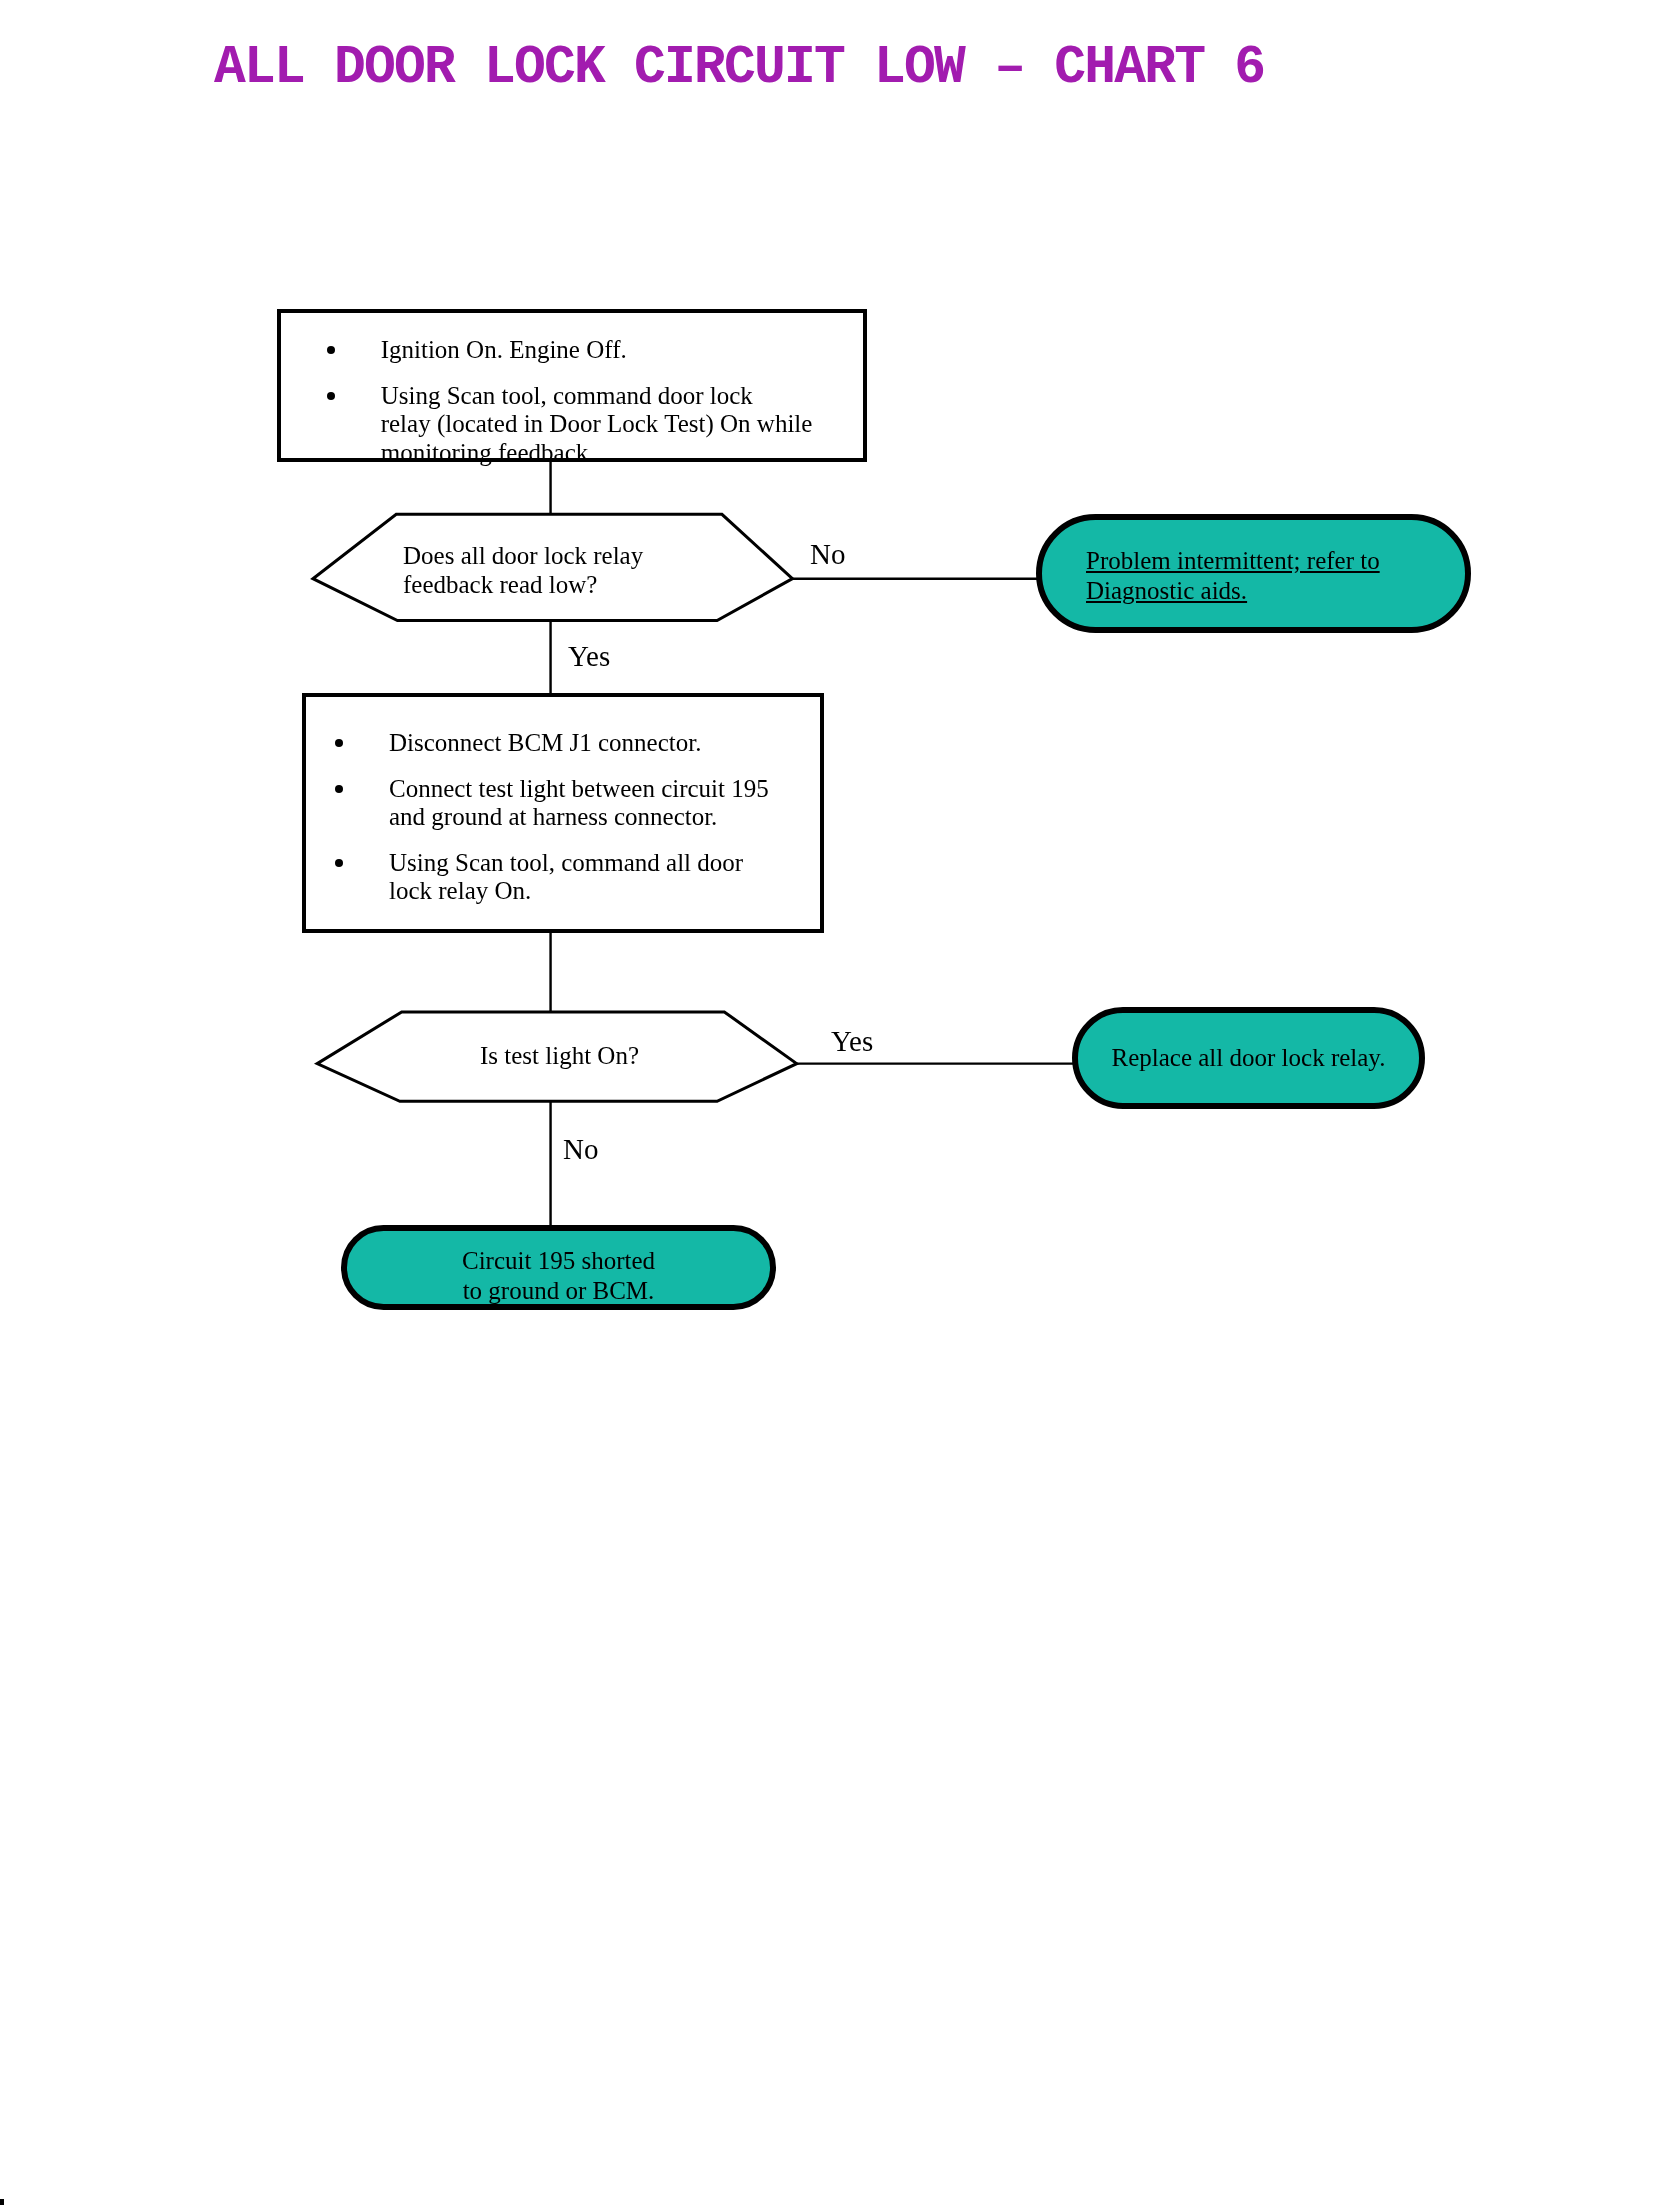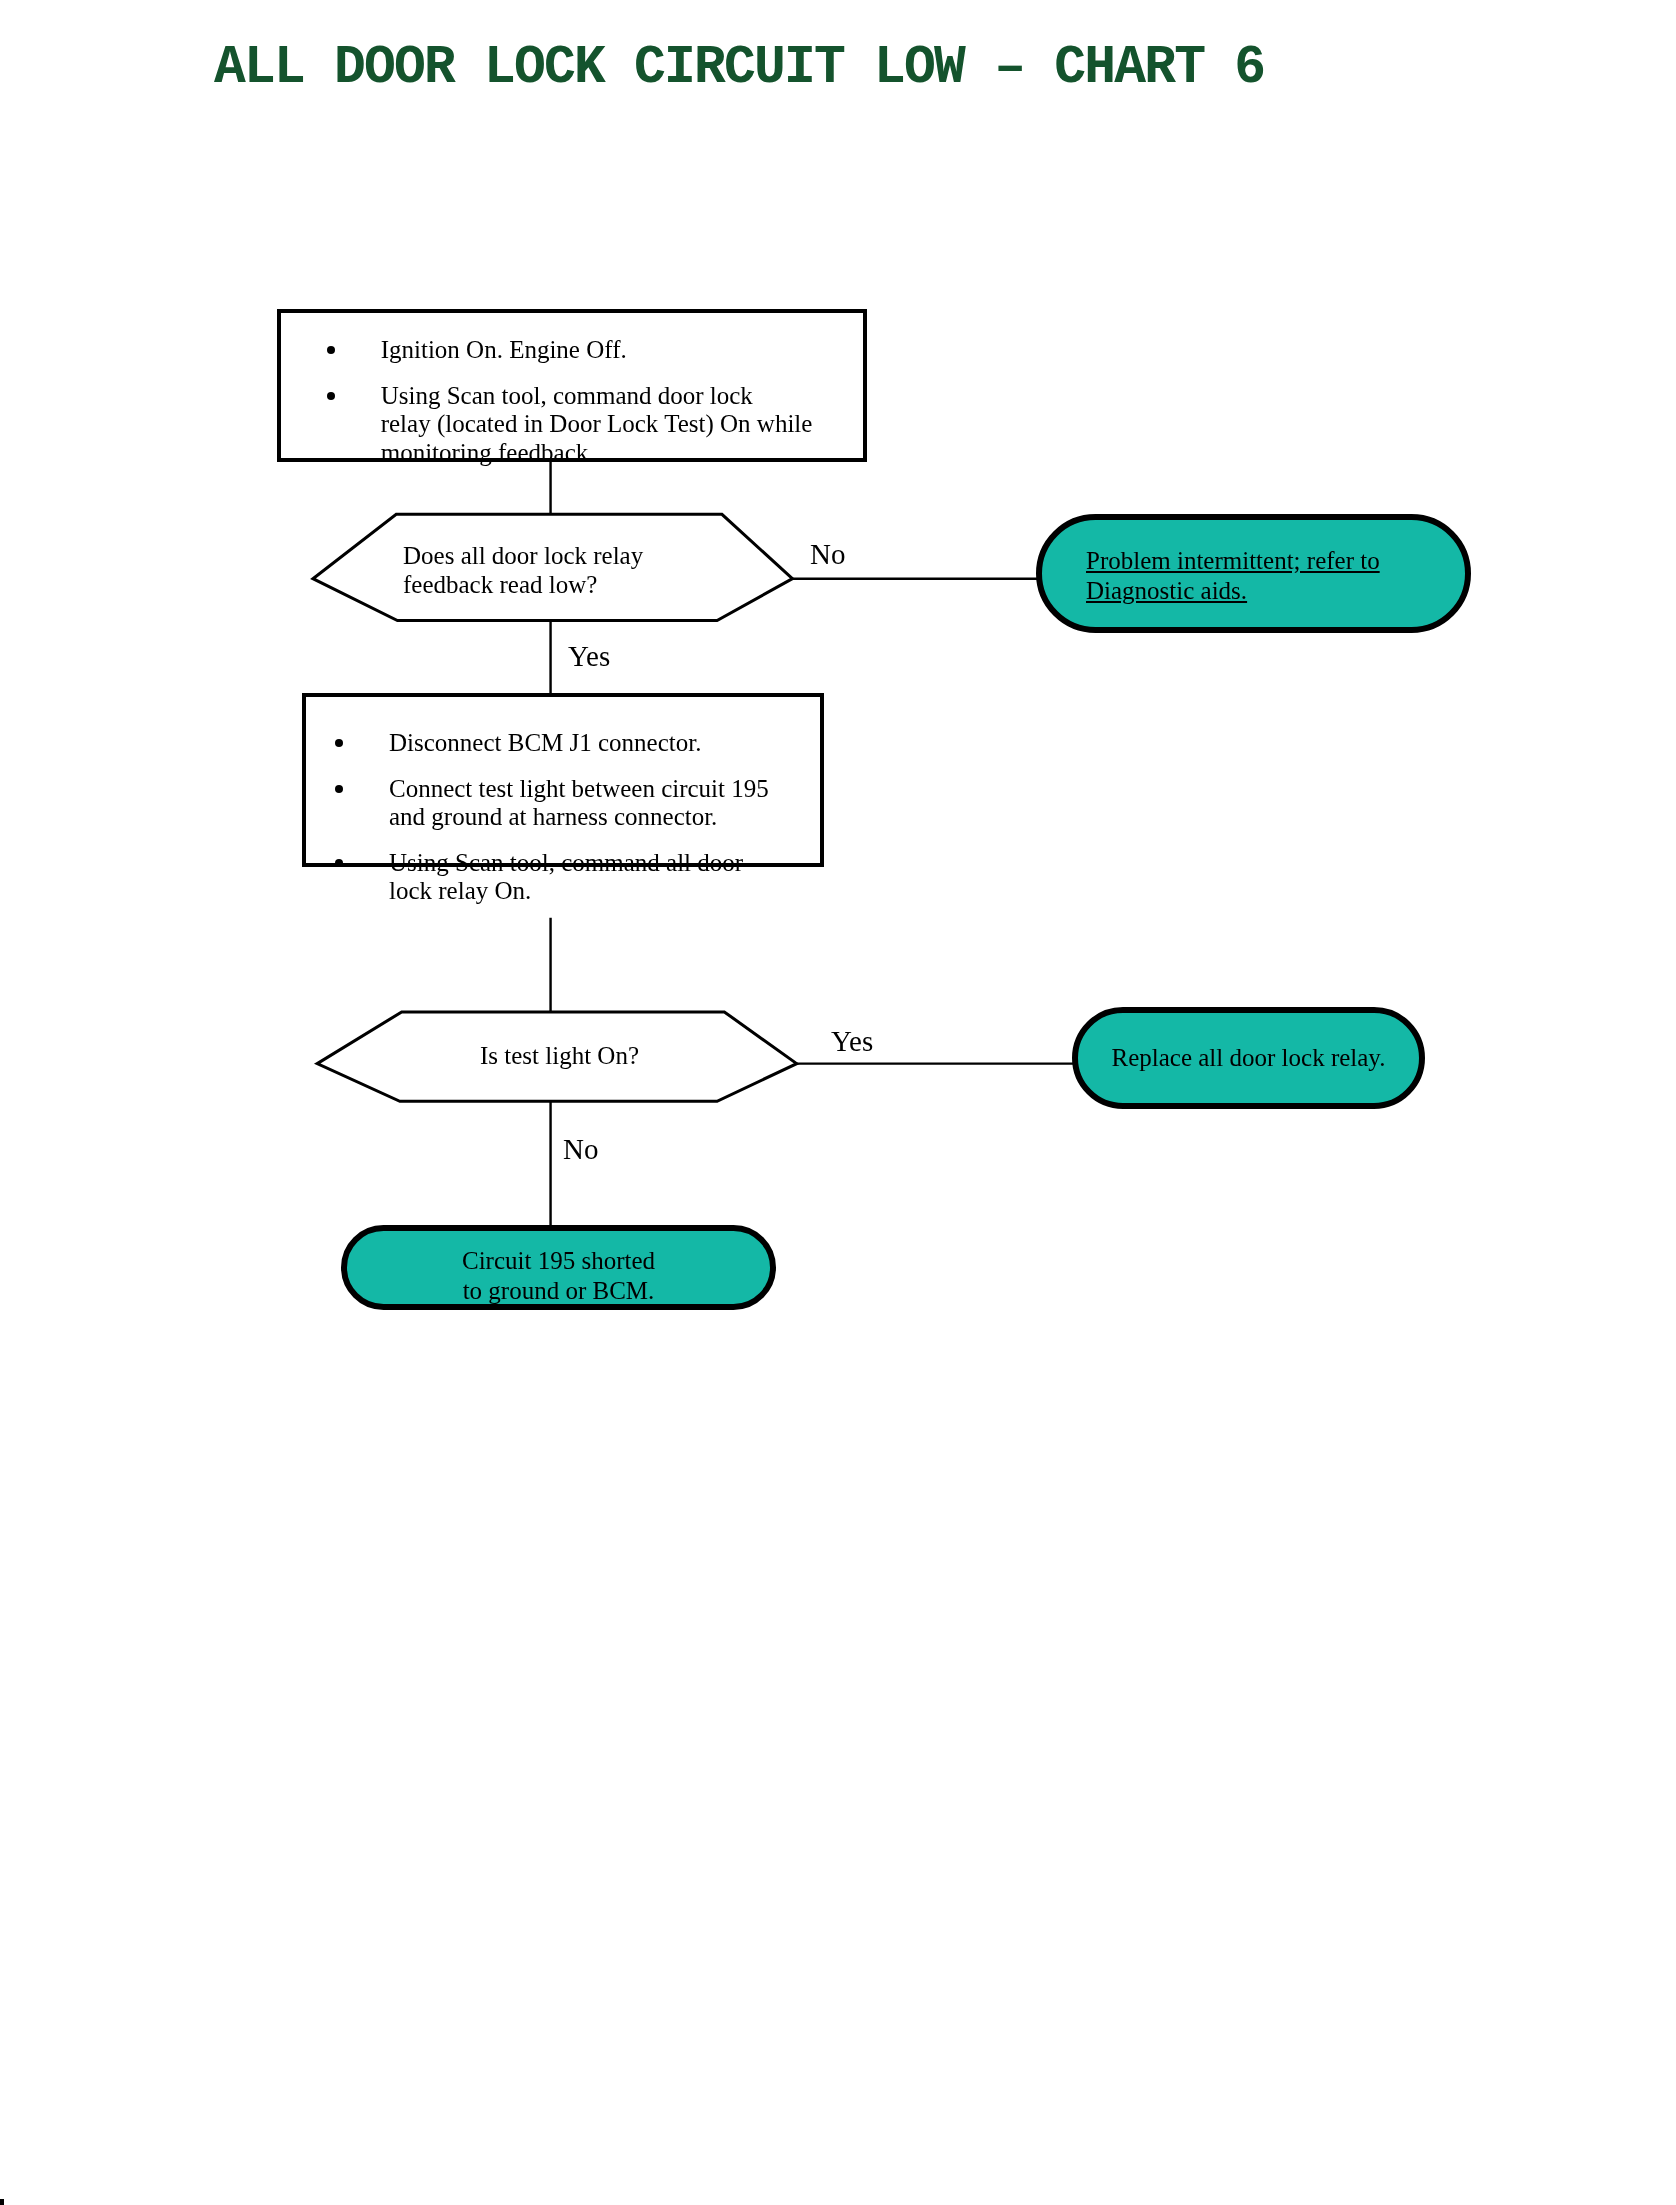--- a/index.html
+++ b/index.html
@@ -12,21 +12,21 @@
     overflow:hidden;
   }
   .page-title{
     position:absolute;
     left:214px;top:38px;
     font-family:"Liberation Mono", monospace;
     font-weight:bold;
     font-size:53px;
     letter-spacing:-1.8px;
     white-space:nowrap;
-    color:#14532d;
+    color:#a21caf;
   }
   svg.connectors{
     position:absolute;left:0;top:0;z-index:1;
   }
   .process-box{
     position:absolute;
     background:#ffffff;
     border:4.3px solid #000;
     box-sizing:border-box;
     z-index:2;
@@ -130,21 +130,21 @@
 
 <div class="branch-label" style="left:810px;top:540px;">No</div>
 <div class="branch-label" style="left:568px;top:642px;">Yes</div>
 
 <div class="terminal-oval" style="left:1036px;top:514px;width:435px;height:119px;border-radius:60px;"></div>
 <div class="oval-text flow-text" style="left:1086px;top:546px;text-decoration:underline;">
   <div style="line-height:30px;">Problem intermittent; refer to</div>
   <div style="line-height:30px;">Diagnostic aids.</div>
 </div>
 
-<div id="box2" class="process-box" style="left:302px;top:693px;width:522px;height:174px;">
+<div id="box2" class="process-box" style="left:302px;top:693px;width:522px;height:240px;">
   <div class="bullet-list">
     <div class="bullet-item">
       <span class="bullet-dot"></span>
       <div>
         <div class="flow-text">Disconnect BCM J1 connector.</div>
       </div>
     </div>
     <div class="bullet-item">
       <span class="bullet-dot"></span>
       <div>

